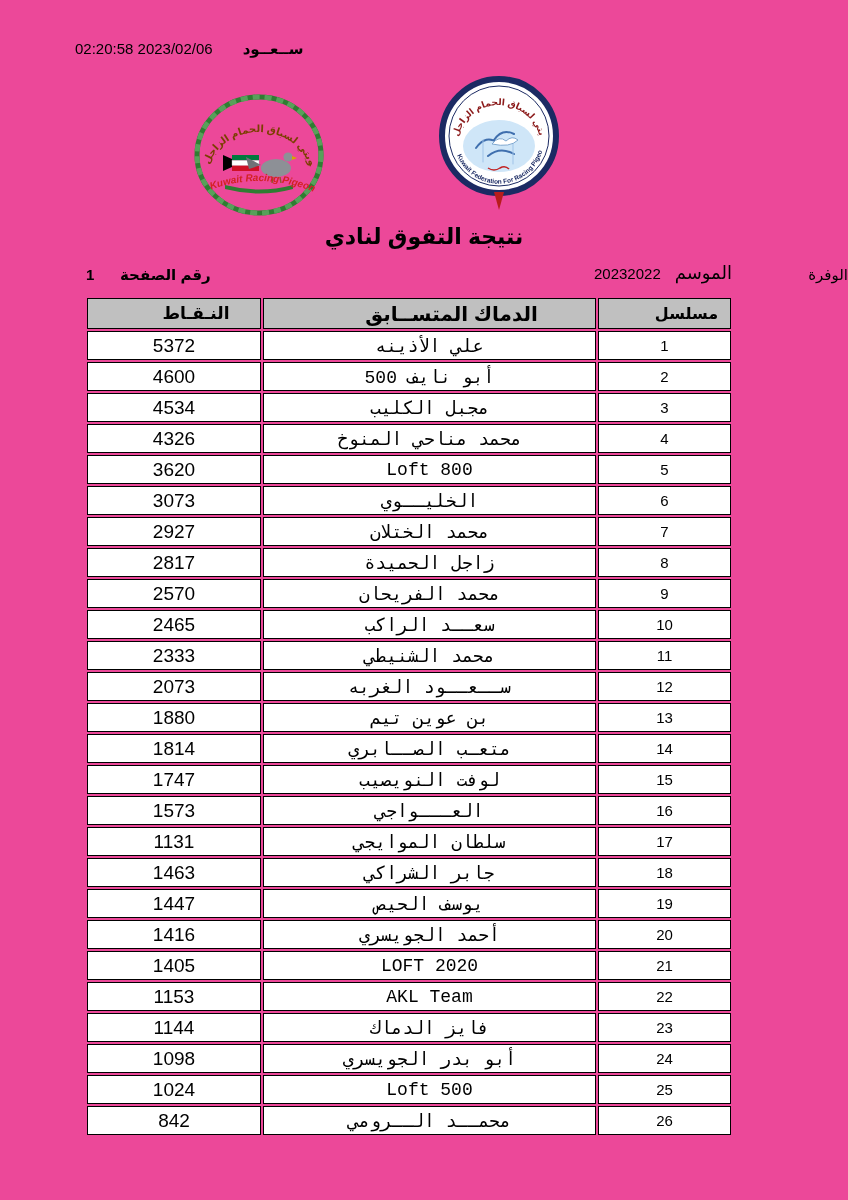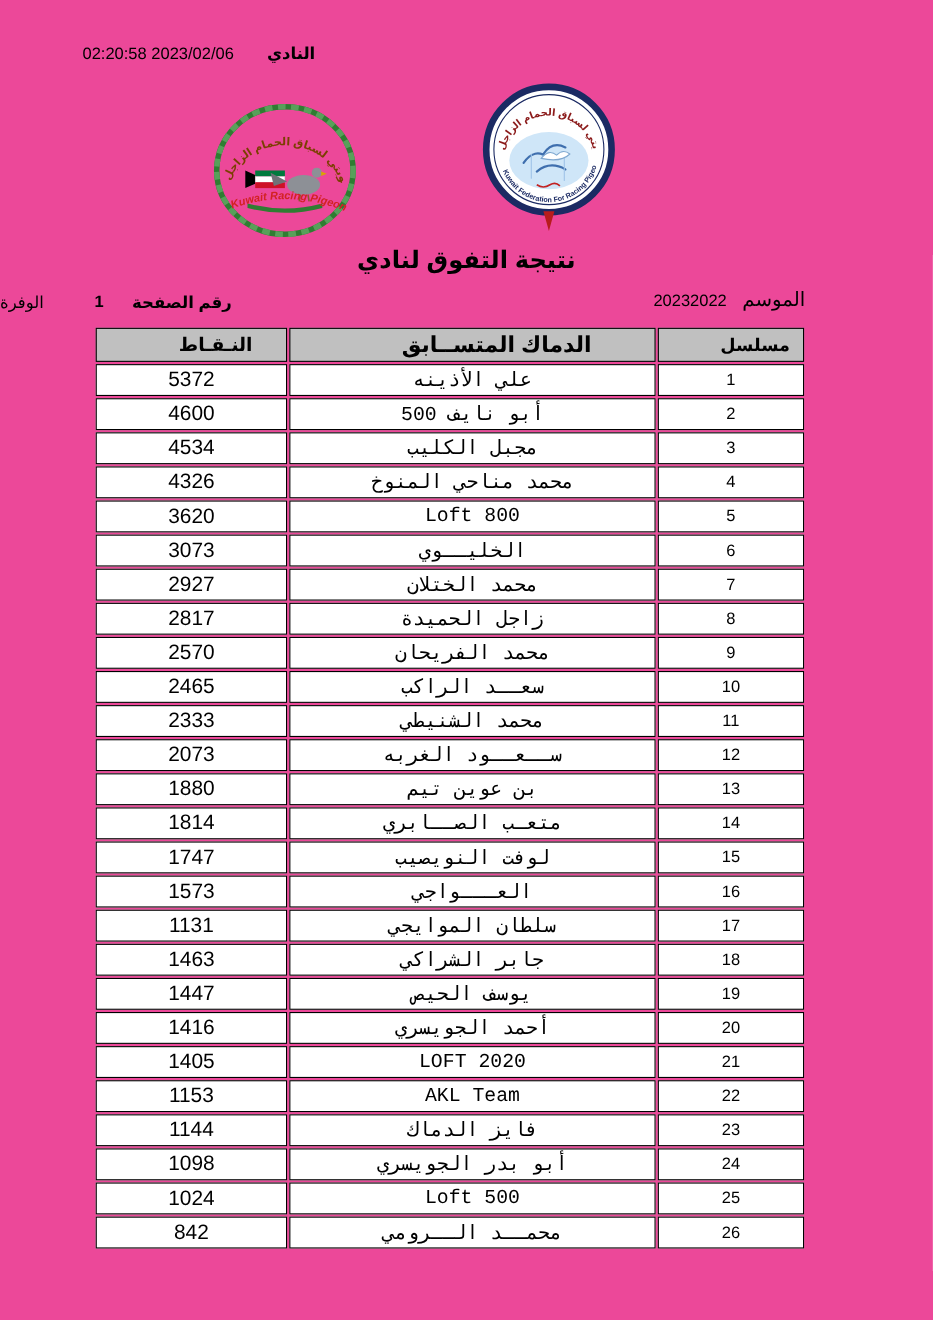--- a/index.html
+++ b/index.html
@@ -15,21 +15,21 @@
   .logo-club{position:absolute;top:93px;left:193px;}
   .logo-fed{position:absolute;top:70px;left:436px;}
 
   .title{position:absolute;top:224px;left:0;width:100%;text-align:center;
          font-weight:bold;font-size:22px;direction:rtl;}
 
   .season{position:absolute;top:262px;right:116px;direction:rtl;display:flex;align-items:baseline;gap:14px;}
   .season .label{font-weight:normal;font-size:18px;}
   .season .value{font-size:15px;}
 
-  .club-name{position:absolute;top:266px;left:0;width:100%;text-align:left;font-size:15px;direction:rtl;}
+  .club-name{position:absolute;top:266px;left:0;width:100%;text-align:right;font-size:15px;direction:rtl;}
   .page-label{position:absolute;top:266px;left:120px;font-weight:bold;font-size:15px;direction:rtl;}
   .page-num{position:absolute;top:266px;left:86px;font-weight:bold;font-size:15px;}
 
   table.results{
     position:absolute;top:296px;left:85px;width:648px;
     border-collapse:separate;border-spacing:2px;table-layout:fixed;
   }
   table.results th, table.results td{
     border:1px solid #000;text-align:center;vertical-align:middle;
     padding:0 4px;box-sizing:border-box;overflow:hidden;white-space:nowrap;
@@ -42,21 +42,21 @@
   td.cell-name{font-size:18px;direction:rtl;font-family:Liberation Mono, monospace;}
   td.cell-points{font-size:19px;}
 </style>
 </head>
 <body>
 
 <div class="page">
 
   <div class="date-line">
     <span>02:20:58 2023/02/06</span>
-    <span class="label">النادي</span>
+    <span class="label">ســعــود</span>
   </div>
 
   <svg class="logo-club" width="132" height="124" viewBox="0 0 132 124">
     <ellipse cx="66" cy="62" rx="62" ry="58" fill="none" stroke="#2f7d32" stroke-width="5"></ellipse>
     <ellipse cx="66" cy="62" rx="62" ry="58" fill="none" stroke="#58a05a" stroke-width="5" stroke-dasharray="7 5"></ellipse>
     <defs>
       <path id="clubTopArc" d="M 15,74 A 53,48 0 0 1 117,74" fill="none"></path>
       <path id="clubScriptArc" d="M 14,98 Q 66,78 118,98" fill="none"></path>
     </defs>
     <text font-size="10" font-weight="bold" fill="#7b3f00">

